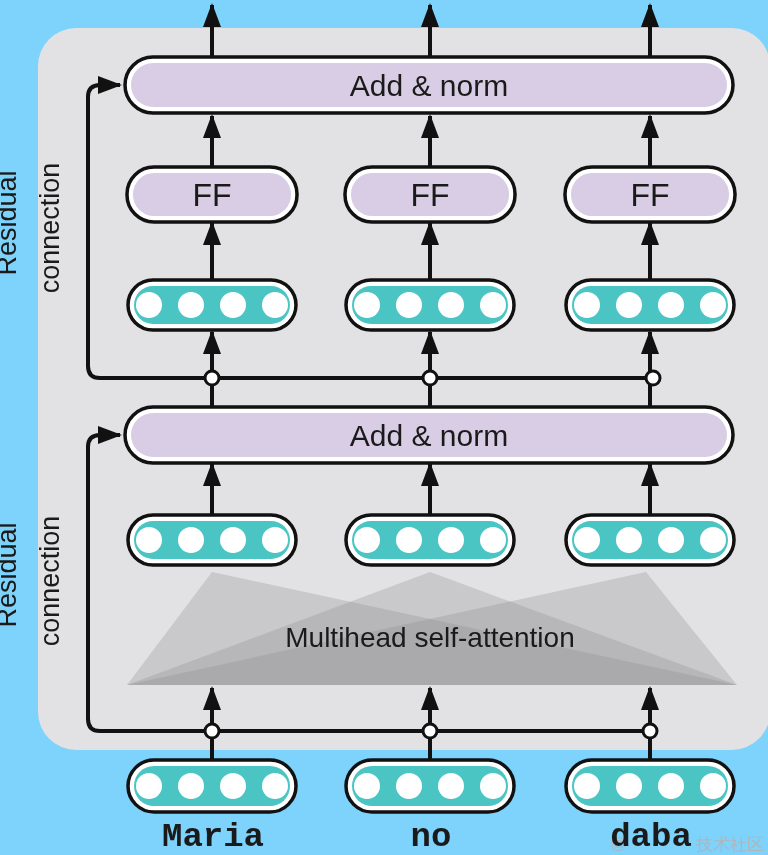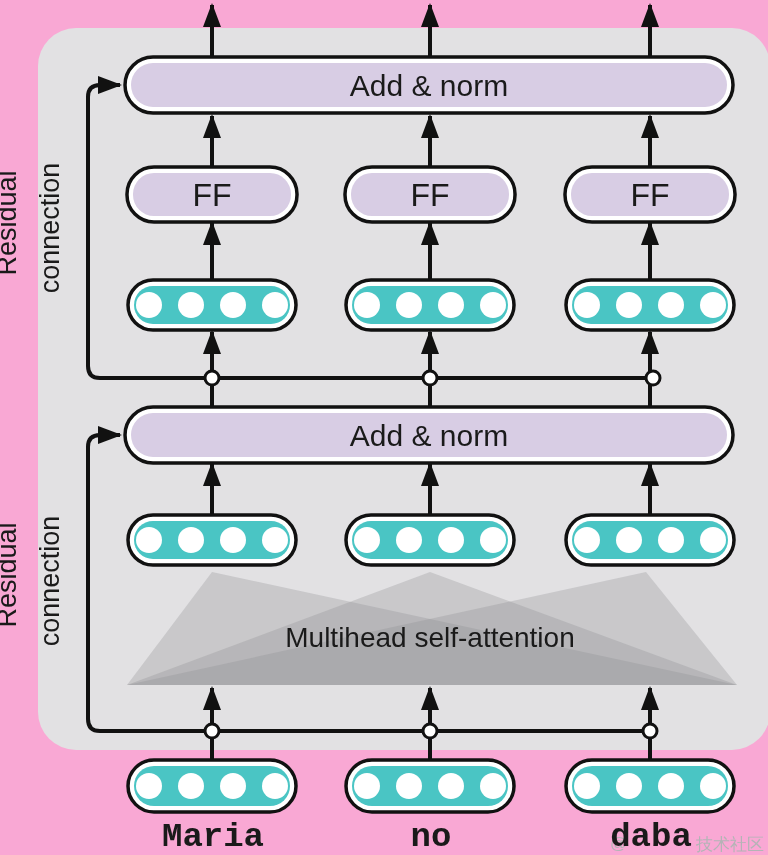--- a/index.html
+++ b/index.html
@@ -1,16 +1,16 @@
 <!DOCTYPE html>
 <html style="--panel: #e2e1e3; --purple: #d8cde4; --teal: #4ac5c4; --attn: #8f8f93; --line: #111111; --text: #1a1a1a; --watermark: #b4b4b6;"><head>
 <meta charset="utf-8">
 <style>
   html,body{margin:0;padding:0;background:#ffffff;}
-  .stage{width:768px;height:855px;position:relative;background:#f9a8d4;overflow:hidden;}
+  .stage{width:768px;height:855px;position:relative;background:#7dd3fc;overflow:hidden;}
   svg{display:block;}
   .panel{fill:var(--panel);}
   .line{stroke:var(--line);stroke-width:4;fill:none;}
   .outline{fill:#ffffff;stroke:var(--line);stroke-width:3.5;}
   .purple{fill:var(--purple);}
   .teal{fill:var(--teal);}
   .dot{fill:#ffffff;}
   .junction{fill:#ffffff;stroke:var(--line);stroke-width:3;}
   .tri{fill:var(--attn);opacity:0.3;}
   .lbl{font-family:"Liberation Sans",sans-serif;fill:var(--text);}

